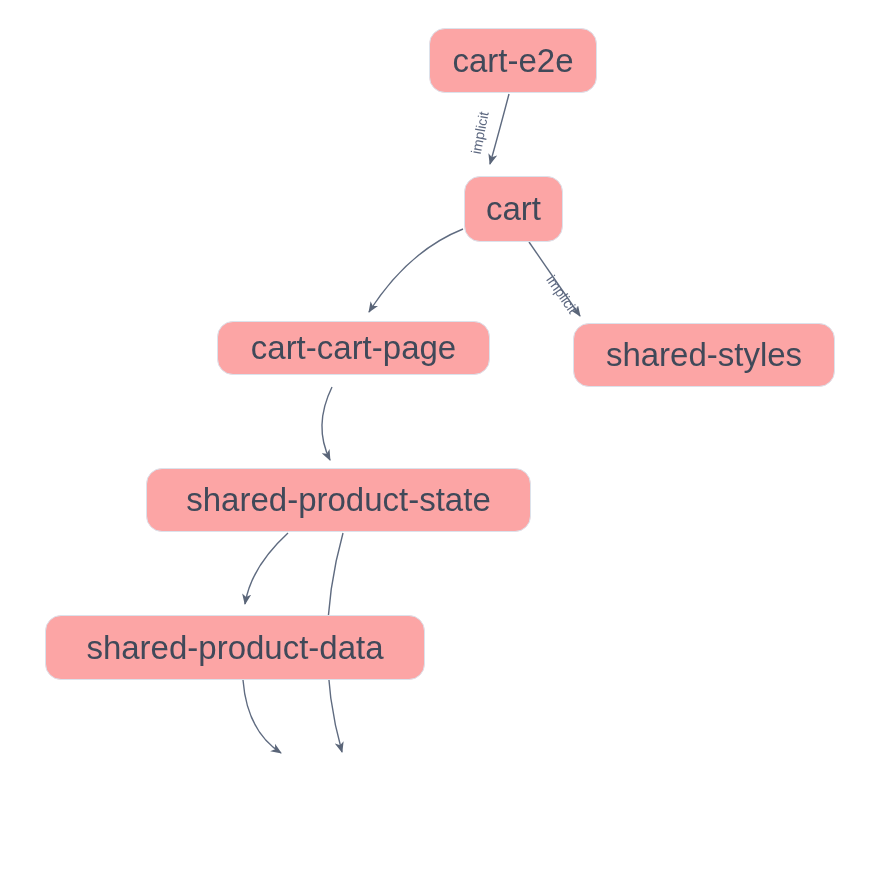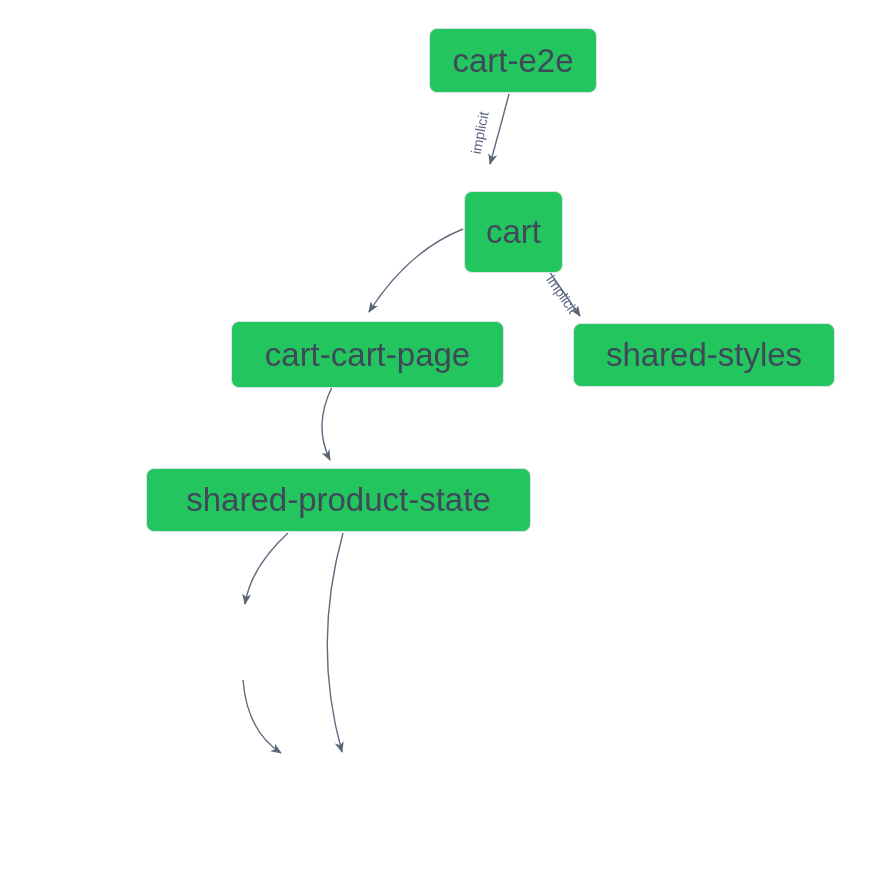--- a/index.html
+++ b/index.html
@@ -30,34 +30,34 @@
   .edge-label {
     font-family: "Liberation Sans", sans-serif;
     font-size: 14px;
     fill: #5d6880;
   }
   .node {
     position: absolute;
     display: flex;
     align-items: center;
     justify-content: center;
-    background: #22c55e;
+    background: #fca5a5;
     border: 1px solid #dce2eb;
-    border-radius: 8px;
+    border-radius: 16px;
     color: #404959;
     font-size: 33px;
     white-space: nowrap;
     box-sizing: border-box;
     cursor: pointer;
     user-select: none;
   }
   
   #n-cart-e2e              { left: 429px; top: 28px;  width: 168px; height: 65px; }
-  #n-cart                  { left: 464px; top: 191px; width: 99px;  height: 82px; }
-  #n-cart-cart-page        { left: 231px; top: 321px; width: 273px; height: 67px; }
+  #n-cart                  { left: 464px; top: 176px; width: 99px;  height: 66px; }
+  #n-cart-cart-page        { left: 217px; top: 321px; width: 273px; height: 54px; }
   #n-shared-styles         { left: 545px; top: 323px; width: 262px; height: 64px; margin-left: 28px; }
   #n-shared-product-state  { left: 146px; top: 468px; width: 385px; height: 64px; }
   #n-shared-product-data   { left: 45px;  top: 615px; width: 380px; height: 65px; }
   #n-shared-product-types  { left: 158px; top: 760px; width: 390px; height: 67px; }
 </style>
 </head>
 <body>
 
 <div class="canvas">
 
@@ -89,15 +89,16 @@
   <div class="node" id="n-cart-e2e">cart-e2e</div>
 
   <div class="node" id="n-cart">cart</div>
 
   <div class="node" id="n-cart-cart-page">cart-cart-page</div>
 
   <div class="node" id="n-shared-styles">shared-styles</div>
 
   <div class="node" id="n-shared-product-state">shared-product-state</div>
 
+  <div class="node" id="n-shared-product-data">shared-product-data</div>
 
 
 </div>
 
 </body></html>

